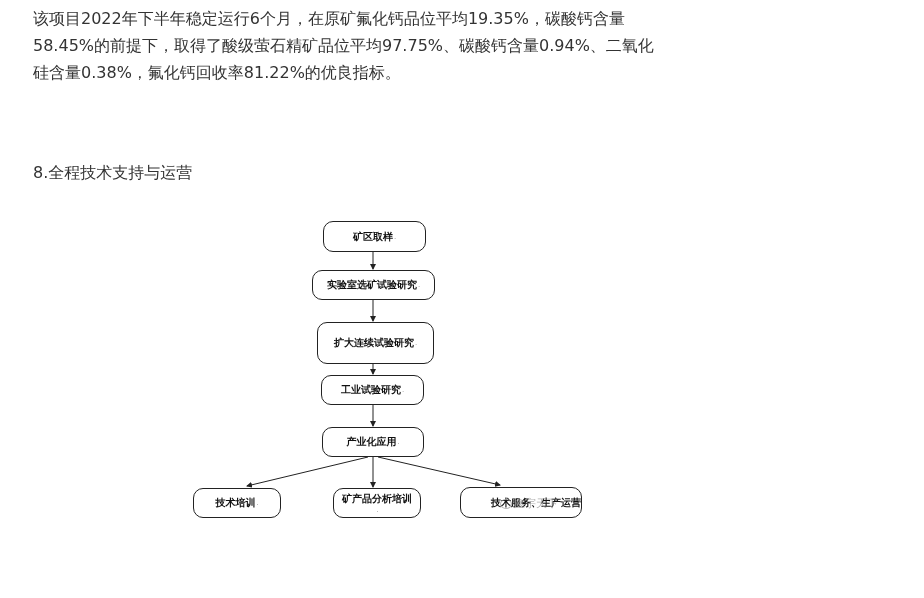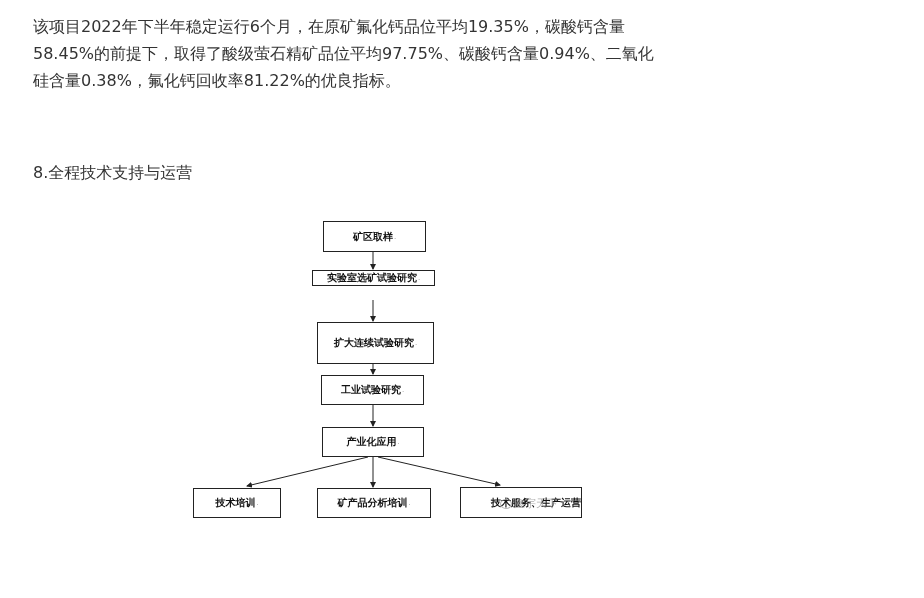--- a/index.html
+++ b/index.html
@@ -1,32 +1,32 @@
 <!DOCTYPE html>
 <html><head>
 <meta charset="utf-8">
 <style>
   html, body { margin: 0; padding: 0; }
   body {
     width: 924px; height: 598px; background: #ffffff; position: relative; overflow: hidden;
     font-family: "DejaVu Sans", "Liberation Sans", sans-serif; color: #333333;
   }
   .para {
-    position: absolute; left: 33px; top: 13px; width: 700px;
+    position: absolute; left: 33px; top: 5px; width: 700px;
     font-size: 16px; line-height: 27px; color: #333333; letter-spacing: 0px;
   }
   .para .line { display: block; white-space: nowrap; }
   .heading {
     position: absolute; left: 33px; top: 161px;
     font-size: 16px; line-height: 24px; color: #333333; white-space: nowrap;
   }
   .diagram { position: absolute; left: 0; top: 0; width: 924px; height: 598px; }
   .box {
     position: absolute; box-sizing: border-box;
-    border: 1.3px solid #222; border-radius: 0; background: #fff;
+    border: 1.3px solid #222; border-radius: 10px; background: #fff;
     display: flex; align-items: center; justify-content: center;
     font-family: "DejaVu Sans", sans-serif; font-weight: bold; font-size: 10px; color: #111;
     white-space: nowrap;
   }
   .box .mark { font-weight: normal; font-size: 7px; color: #888; margin-left: 1px; }
   svg.lines { position: absolute; left: 0; top: 0; }
   .watermark {
     position: absolute; left: 500px; top: 496px; font-size: 11px; color: rgba(150,150,150,0.75);
     white-space: nowrap; display: flex; align-items: center; gap: 2px;
   }
@@ -61,42 +61,42 @@
       <line x1="373" y1="457" x2="373" y2="487" marker-end="url(#arr)"></line>
       <line x1="368" y1="457" x2="247" y2="486" marker-end="url(#arr)"></line>
       <line x1="378" y1="457" x2="500" y2="485" marker-end="url(#arr)"></line>
     </g>
   </svg>
 
   <div class="box" style="left:323px; top:221px; width:103px; height:31px;">
     <span>矿区取样</span>
       <span class="mark">.</span>
   </div>
-  <div class="box" style="left:312px; top:270px; width:123px; height:16px;">
+  <div class="box" style="left:312px; top:270px; width:123px; height:30px;">
     <span>实验室选矿试验研究</span>
       <span class="mark">.</span>
   </div>
   <div class="box" style="left:317px; top:322px; width:117px; height:42px;">
     <span>扩大连续试验研究</span>
       <span class="mark">.</span>
   </div>
   <div class="box" style="left:321px; top:375px; width:103px; height:30px;">
     <span>工业试验研究</span>
       <span class="mark">.</span>
   </div>
   <div class="box" style="left:322px; top:427px; width:102px; height:30px;">
     <span>产业化应用</span>
       <span class="mark">.</span>
   </div>
 
   <div class="box" style="left:193px; top:488px; width:88px; height:30px;">
     <span>技术培训</span>
       <span class="mark">.</span>
   </div>
-  <div class="box" style="left:317px; top:488px; width:114px; height:30px;">
+  <div class="box" style="left:333px; top:488px; width:88px; height:30px;flex-direction:column;">
     <span>矿产品分析培训</span>
       <span class="mark">.</span>
   </div>
   <div class="box" style="left:460px; top:487px; width:122px; height:31px; justify-content:flex-end; padding-left:9px;">
     <span>技术服务、生产运营</span>
   </div>
 
   <div class="watermark">
     <span class="wm-icon"></span>
     <span>鑫宇天下</span>

